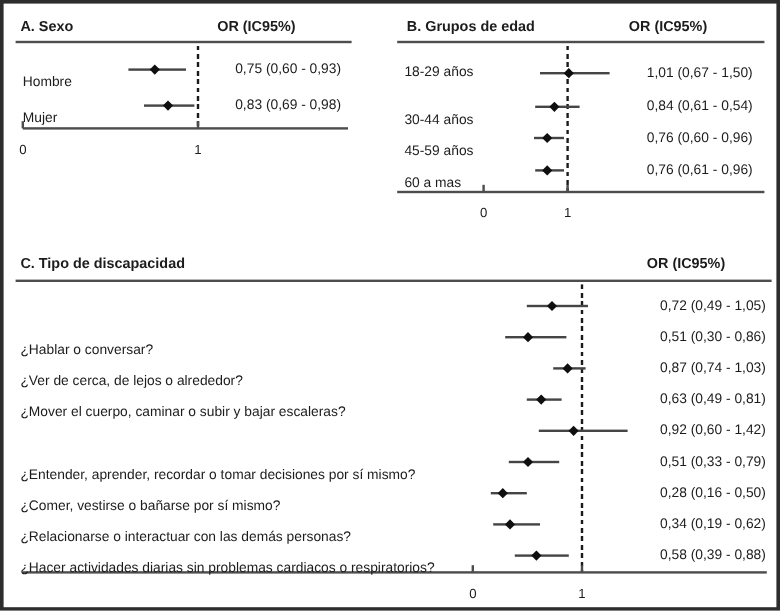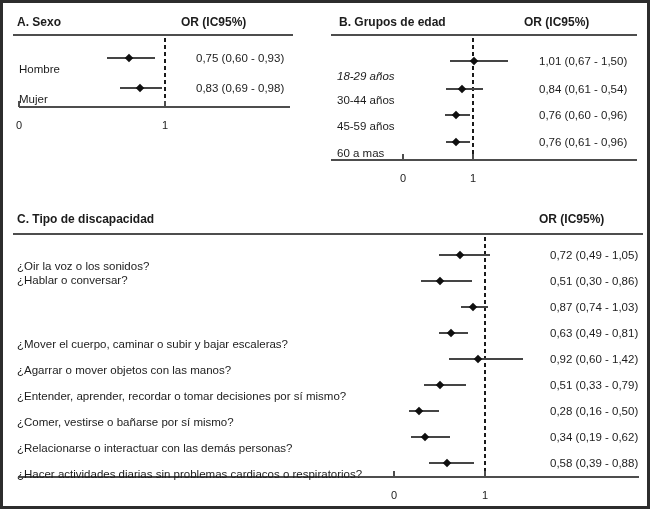--- a/index.html
+++ b/index.html
@@ -63,21 +63,21 @@
     <div class="ciline" style="left: 116.74px; top: 84px; width: 42.34px;"></div>
     <div class="marker" style="left: 137.18px; top: 85px;"></div>
     <div class="txt orvalue" style="left: 177px; top: 85px;">0,83 (0,69 - 0,98)</div>
     <div class="hline" style="left: 328px; top: 31px; width: 306px;"></div>
     <div class="refline" style="left: 470px; top: 35px; height: 122px;"></div>
     <div class="hline" style="left: 328px; top: 156px; width: 306px;"></div>
     <div class="tickmark" style="left: 400px; top: 151px;"></div>
     <div class="txt ticklabel" style="left: 400px; top: 168px;">0</div>
     <div class="tickmark" style="left: 470px; top: 151px;"></div>
     <div class="txt ticklabel" style="left: 470px; top: 168px;">1</div>
-    <div class="txt rowlabel" style="left: 334px; top: 62px; font-style: italic;">18-29 años</div>
+    <div class="txt rowlabel" style="left: 334px; top: 46px;">18-29 años</div>
     <div class="ciline" style="left: 446.9px; top: 57px; width: 58.1px;"></div>
     <div class="marker" style="left: 470.7px; top: 58px;"></div>
     <div class="txt orvalue" style="left: 520px; top: 58px;">1,01 (0,67 - 1,50)</div>
     <div class="txt rowlabel" style="left: 334px; top: 86px;">30-44 años</div>
     <div class="ciline" style="left: 442.7px; top: 85px; width: 37.8px;"></div>
     <div class="marker" style="left: 458.8px; top: 86px;"></div>
     <div class="txt orvalue" style="left: 520px; top: 86px;">0,84 (0,61 - 0,54)</div>
     <div class="txt rowlabel" style="left: 334px; top: 112px; text-align: right;">45-59 años</div>
     <div class="ciline" style="left: 442px; top: 111px; width: 25.2px;"></div>
     <div class="marker" style="left: 453.2px; top: 112px;"></div>
@@ -86,36 +86,35 @@
     <div class="ciline" style="left: 442.7px; top: 138px; width: 24.5px;"></div>
     <div class="marker" style="left: 453.2px; top: 139px;"></div>
     <div class="txt orvalue" style="left: 520px; top: 139px;">0,76 (0,61 - 0,96)</div>
     <div class="hline" style="left: 10px; top: 230px; width: 630px;"></div>
     <div class="refline" style="left: 482px; top: 234px; height: 240px;"></div>
     <div class="hline" style="left: 16px; top: 473px; width: 620px;"></div>
     <div class="tickmark" style="left: 391px; top: 468px;"></div>
     <div class="txt ticklabel" style="left: 391px; top: 485px;">0</div>
     <div class="tickmark" style="left: 482px; top: 468px;"></div>
     <div class="txt ticklabel" style="left: 482px; top: 485px;">1</div>
-    <div class="txt rowlabel" style="left: 14px; top: 252px;">¿Oir la voz o los sonidos?</div>
     <div class="ciline" style="left: 435.59px; top: 251px; width: 50.96px;"></div>
     <div class="marker" style="left: 456.52px; top: 252px;"></div>
     <div class="txt orvalue" style="left: 531px; top: 252px;">0,72 (0,49 - 1,05)</div>
-    <div class="txt rowlabel" style="left: 14px; top: 266px; text-align: center;">¿Hablar o conversar?</div>
+    <div class="txt rowlabel" style="left: 14px; top: 278px; text-align: center;">¿Hablar o conversar?</div>
     <div class="ciline" style="left: 418.3px; top: 277px; width: 50.96px;"></div>
     <div class="marker" style="left: 437.41px; top: 278px;"></div>
     <div class="txt orvalue" style="left: 531px; top: 278px;">0,51 (0,30 - 0,86)</div>
+    <div class="txt rowlabel" style="left: 14px; top: 304px;">¿Ver de cerca, de lejos o alrededor?</div>
     <div class="ciline" style="left: 458.34px; top: 303px; width: 26.39px;"></div>
     <div class="marker" style="left: 470.17px; top: 304px;"></div>
     <div class="txt orvalue" style="left: 531px; top: 304px;">0,87 (0,74 - 1,03)</div>
     <div class="txt rowlabel" style="left: 14px; top: 330px;">¿Mover el cuerpo, caminar o subir y bajar escaleras?</div>
     <div class="ciline" style="left: 435.59px; top: 329px; width: 29.12px;"></div>
     <div class="marker" style="left: 448.33px; top: 330px;"></div>
     <div class="txt orvalue" style="left: 531px; top: 330px;">0,63 (0,49 - 0,81)</div>
-    <div class="txt rowlabel" style="left: 14px; top: 356px;">¿Agarrar o mover objetos con las manos?</div>
     <div class="ciline" style="left: 445.6px; top: 355px; width: 74.62px;"></div>
     <div class="marker" style="left: 474.72px; top: 356px;"></div>
     <div class="txt orvalue" style="left: 531px; top: 356px;">0,92 (0,60 - 1,42)</div>
     <div class="txt rowlabel" style="left: 14px; top: 382px;">¿Entender, aprender, recordar o tomar decisiones por sí mismo?</div>
     <div class="ciline" style="left: 421.03px; top: 381px; width: 41.86px;"></div>
     <div class="marker" style="left: 437.41px; top: 382px;"></div>
     <div class="txt orvalue" style="left: 531px; top: 382px;">0,51 (0,33 - 0,79)</div>
     <div class="txt rowlabel" style="left: 14px; top: 408px;">¿Comer, vestirse o bañarse por sí mismo?</div>
     <div class="ciline" style="left: 405.56px; top: 407px; width: 30.94px;"></div>
     <div class="marker" style="left: 416.48px; top: 408px;"></div>

